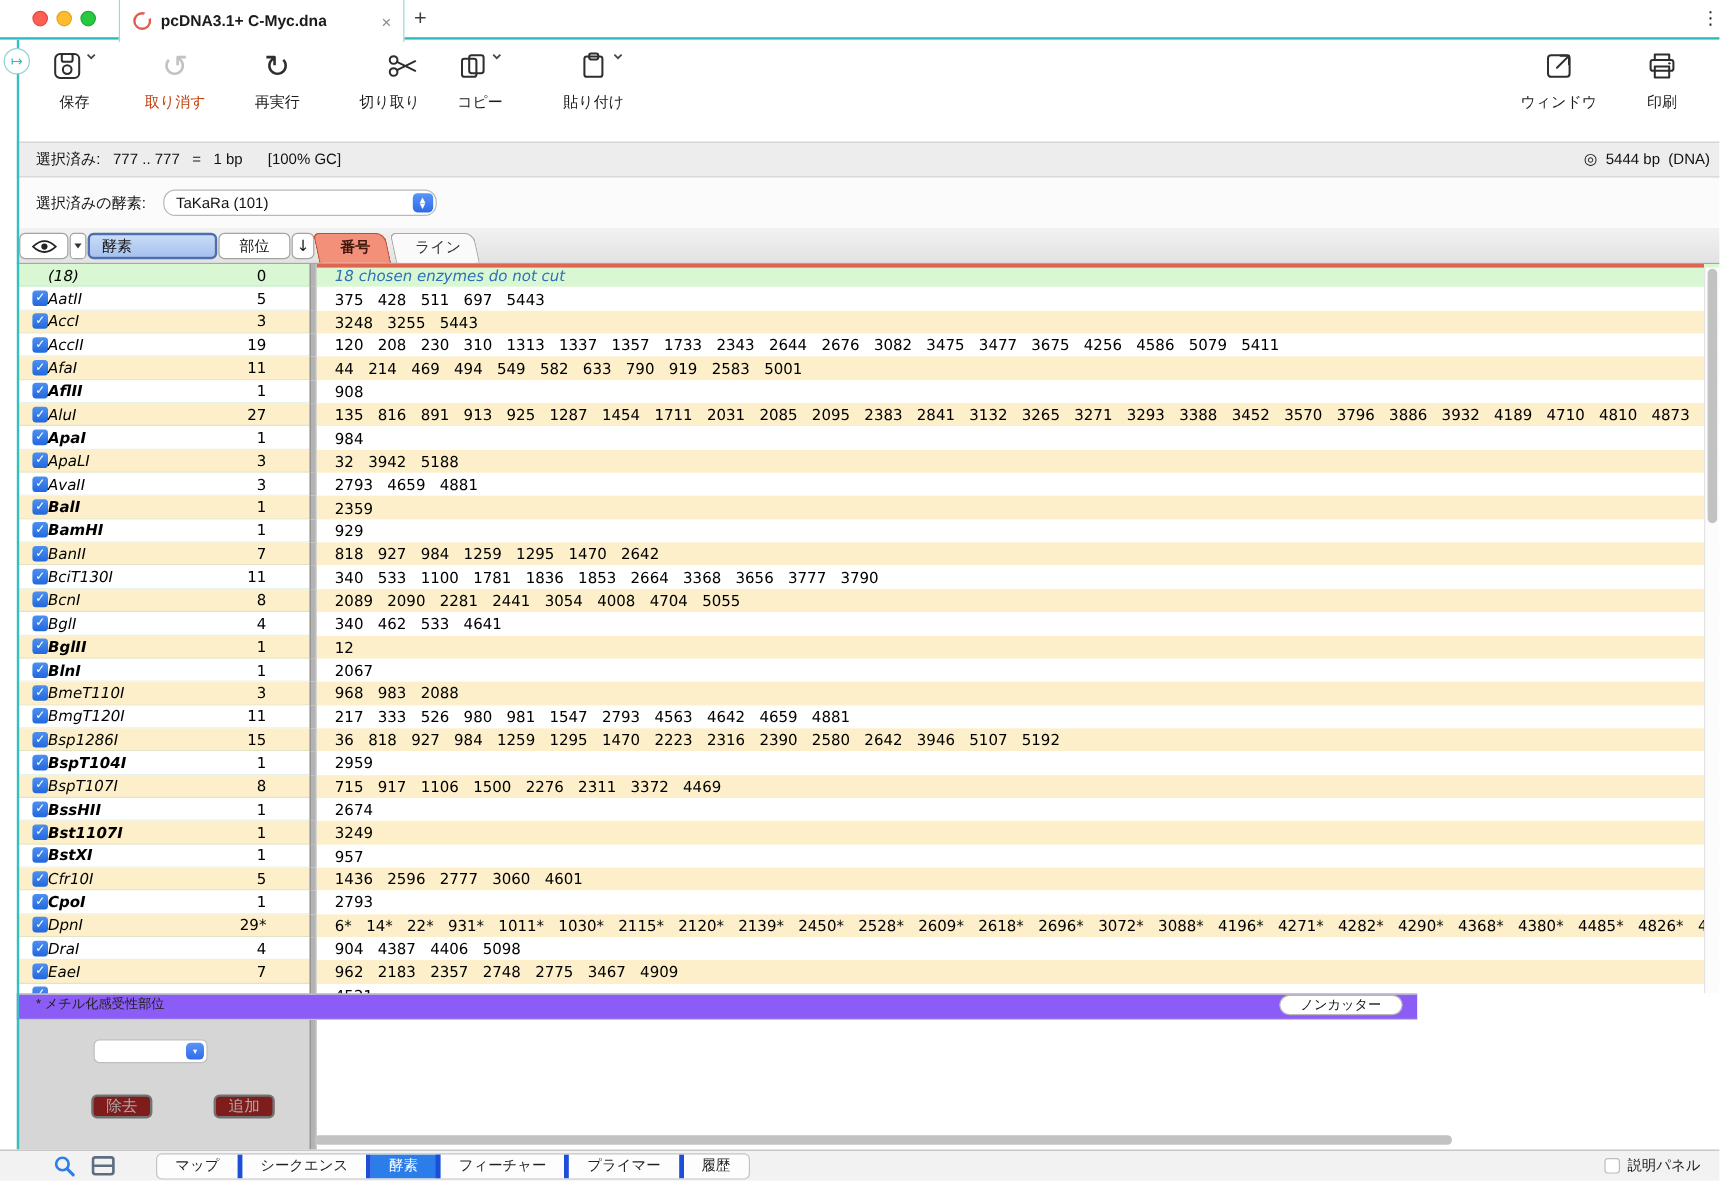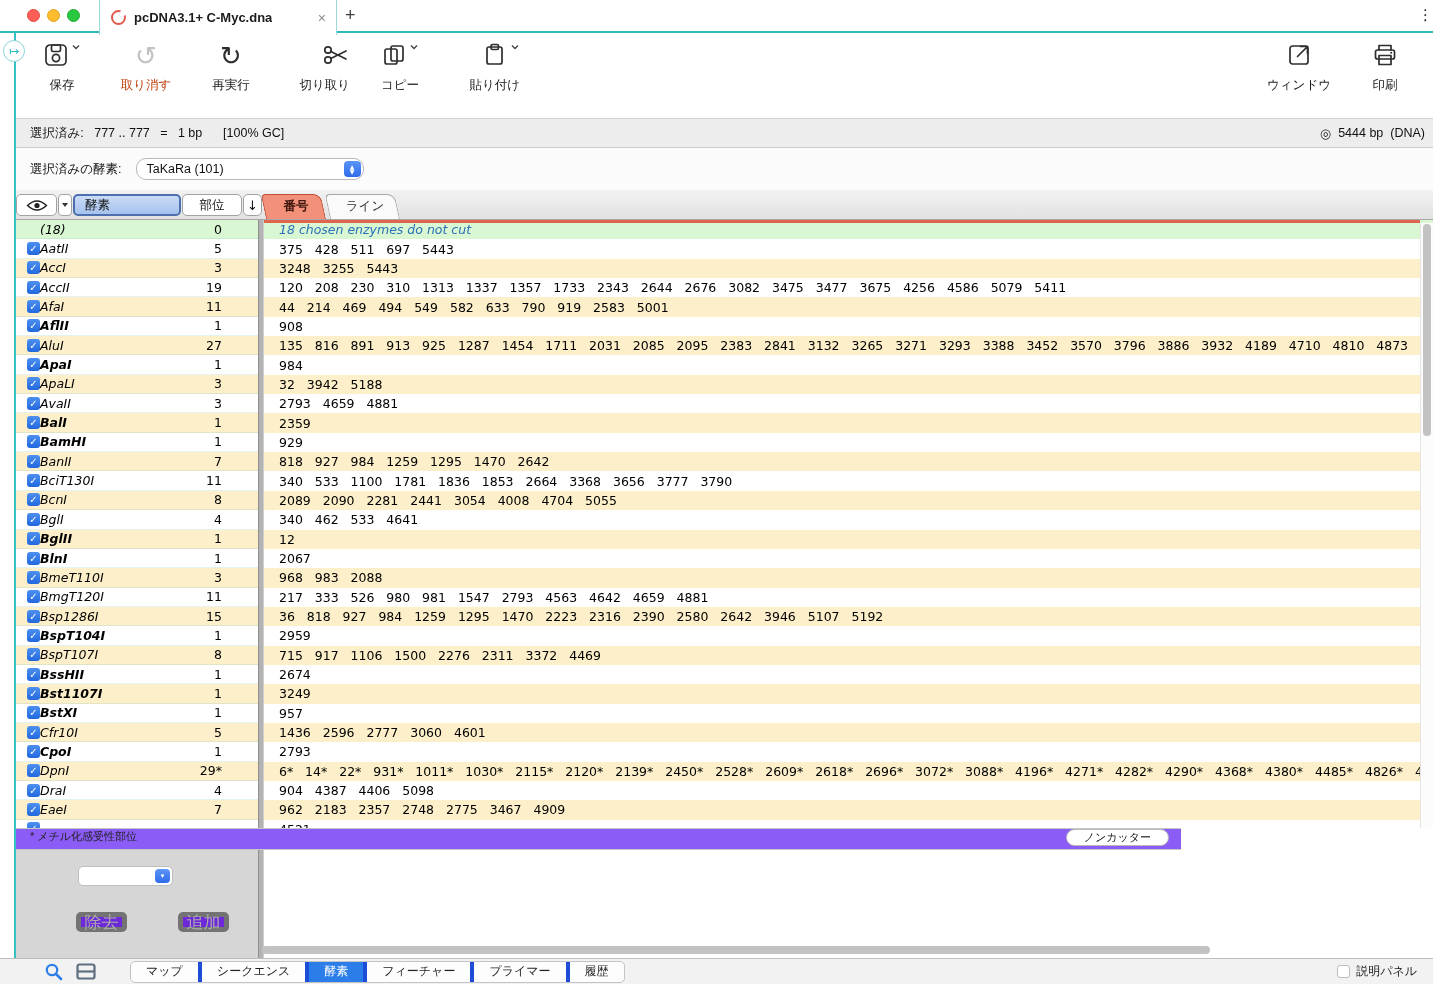--- a/index.html
+++ b/index.html
@@ -86,21 +86,21 @@
   .methylbar{position:absolute;left:14px;top:828px;width:1167px;height:22px;background:#8b5cf6;border-top:1px solid #C6C6C6;border-bottom:1px solid #C6C6C6;box-sizing:border-box;display:flex;font-size:11px;color:#222;}
   .methylbar .note{margin-left:16px;}
   .noncutter{margin-left:auto;margin-right:12px;height:17px;padding:0 17px;background:#fff;border:1px solid #B9B9B9;border-radius:9px;font-size:11px;display:flex;align-items:center;color:#111;box-sizing:border-box;}
 
   
   .bpanel{position:absolute;left:14px;top:850px;width:1419px;height:108px;background:#fff;}
   .bpanel .leftpane{position:absolute;left:0;top:0;width:244px;height:108px;background:#D6D6D6;}
   .bpanel .psep{position:absolute;left:244px;top:0;width:6px;height:108px;background:#B3B3B3;border-left:1px solid #8F8F8F;border-right:1px solid #CFCFCF;box-sizing:border-box;}
   .mini-dropdown{position:absolute;left:64px;top:16px;width:95px;height:20px;background:#fff;border:1px solid #BFBFBF;border-radius:5px;box-sizing:border-box;}
   .mini-dropdown .dbtn{position:absolute;right:2px;top:2px;width:15px;height:14px;background:linear-gradient(#5A95F7,#2F6BEA);border-radius:4px;color:#fff;font-size:7px;display:flex;align-items:center;justify-content:center;font-family:"DejaVu Sans",sans-serif;}
-  .dis-btn{position:absolute;top:62px;width:51px;height:20px;background:#6d28d9;border:5px solid #737373;border-radius:5px;color:#ABABAB;font-size:17px;display:flex;align-items:center;justify-content:center;box-sizing:border-box;}
+  .dis-btn{position:absolute;top:62px;width:51px;height:20px;background:#7f1d1d;border:2px solid #737373;border-radius:5px;color:#ABABAB;font-size:13px;display:flex;align-items:center;justify-content:center;box-sizing:border-box;}
   .remove-btn{left:62px;} .add-btn{left:164px;}
   .hthumb{position:absolute;left:248px;top:96px;width:948px;height:8px;background:#C2C2C2;border-radius:4px;}
 
   
   .bottombar{position:absolute;left:0;top:958px;width:1433px;height:26px;background:#F2F2F2;border-top:1px solid #BDBDBD;box-sizing:border-box;display:flex;align-items:center;z-index:6;}
   .zoom-icon{margin-left:44px;display:flex;}
   .split-icon{margin-left:12px;display:flex;}
   .seg{display:flex;margin-left:34px;height:20px;border:1px solid #C3C3C3;border-radius:5px;overflow:hidden;background:#FDFDFD;}
   .seg .s{display:flex;align-items:center;justify-content:center;padding:0 15px;font-size:12px;color:#222;border-right:4px solid #1d4ed8;white-space:nowrap;}
   .seg .s:last-child{border-right:none;}

